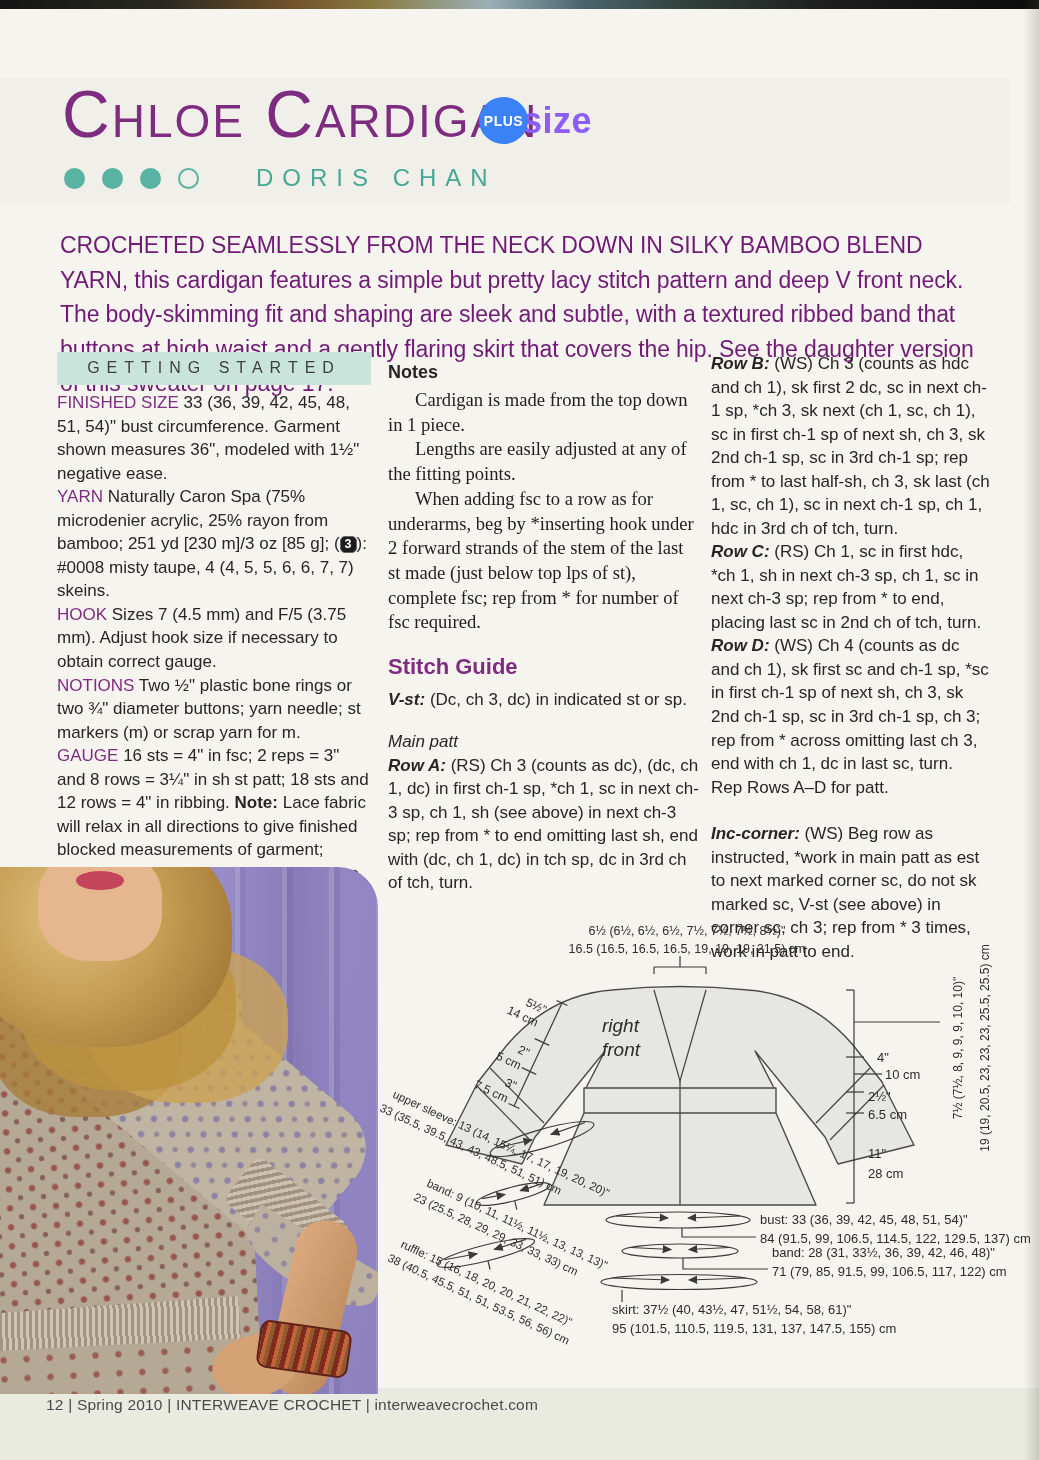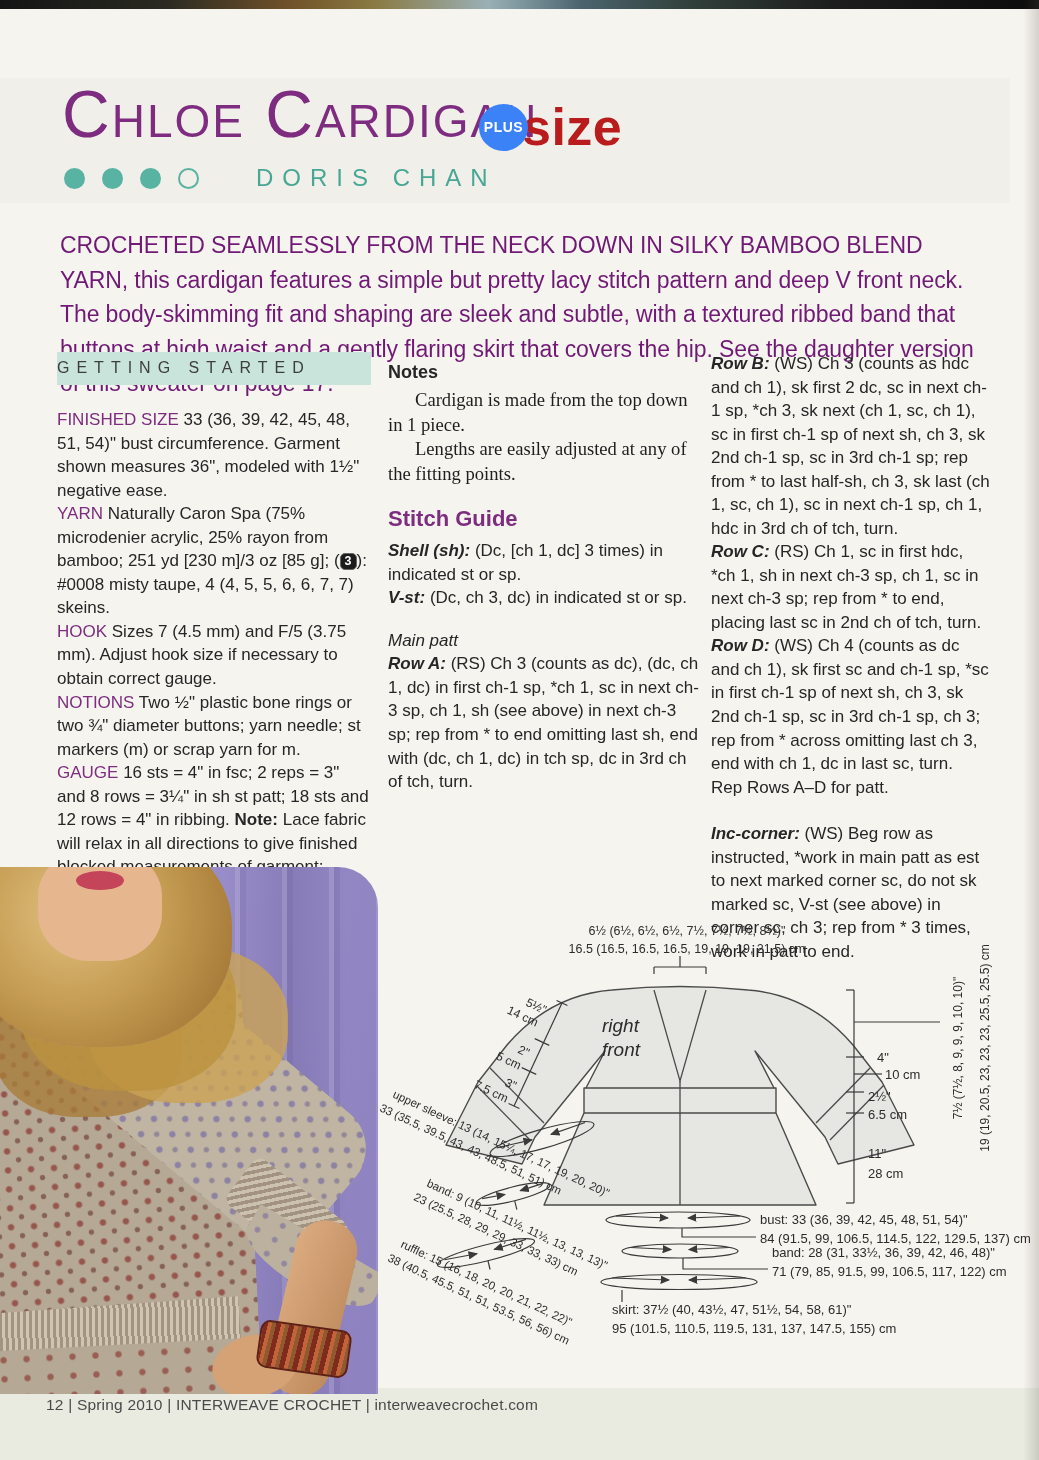--- a/index.html
+++ b/index.html
@@ -16,37 +16,37 @@
     background:linear-gradient(90deg, rgba(0,0,0,0) 0%, rgba(90,85,75,.22) 100%); }
   .footer-band { position:absolute; left:0; top:1388px; width:1039px; height:72px; background:#e9ebe1; }
 
   
   .title-band { position:absolute; left:0; top:78px; width:1010px; height:125px; background:#f1efe9; }
   .page-title { position:absolute; left:62px; top:76px; color:#7d2c7f;
     font-size:66px; font-variant:small-caps; letter-spacing:2px; font-weight:400; }
   .plus-badge { position:absolute; left:479px; top:97px; display:flex; align-items:center; }
   .plus-circle { width:49px; height:47px; border-radius:50%; background:#3b82f6; color:#fff;
     display:flex; align-items:center; justify-content:center; font-size:14px; font-weight:bold; letter-spacing:.5px; z-index:2; }
-  .plus-word { color:#b91c1c; font-weight:bold; font-size:52px; letter-spacing:0.5px; margin-left:-6px; }
+  .plus-word { color:#8b5cf6; font-weight:bold; font-size:36px; letter-spacing:0.5px; margin-left:-6px; }
   .dots-row { position:absolute; left:64px; top:164px; display:flex; align-items:center; }
   .dot { width:21px; height:21px; border-radius:50%; background:#58b3a2; margin-right:17px; }
   .dot.empty { background:transparent; border:2.5px solid #58b3a2; }
   .author { font-size:24px; color:#47a795; letter-spacing:9px; margin-left:40px; }
 
   .intro { position:absolute; left:60px; top:228px; width:928px;
     font-size:23px; line-height:1.5; color:#701a75; letter-spacing:-0.1px; }
 
   
   .col { position:absolute; top:352px; font-size:17px; line-height:1.385; color:#262626; }
   .col1 { left:57px; width:314px; }
   .col2 { left:388px; width:311px; }
   .col3 { left:711px; width:281px; }
 
-  .gs-header { background:#c8e4db; color:#3e3e3e; 
-    font-size:16px; letter-spacing:7px; padding:5px 0 6px; margin-bottom:23px; }
+  .gs-header { background:#c8e4db; color:#3e3e3e; text-align:center;
+    font-size:16px; letter-spacing:7px; padding:5px 12px 6px; margin-bottom:6px; }
   .gs-body p { margin:0; }
   .kw { color:#7d2c7f; }
   .yarn-badge { display:inline-block; background:#1c1c1c; color:#fff; font-size:12.5px; font-weight:bold;
     line-height:15px; padding:0 4px; border-radius:5px; border:1px solid #666; vertical-align:1px; }
   b.note { font-weight:bold; }
 
   .notes-h { font-weight:bold; font-size:18px; margin-bottom:3px;margin-top:8px; }
   .serif p { font-family:"Liberation Serif", serif; font-size:18.6px; line-height:1.33;
     text-indent:27px; color:#1e1e1e; }
   .sg-h { color:#7d2c7f; font-weight:bold; font-size:22px; margin:17px 0 5px; }
@@ -148,23 +148,23 @@
     <p><span class="kw">NOTIONS</span><span> Two ½" plastic bone rings or two ¾" diameter buttons; yarn needle; st markers (m) or scrap yarn for m.</span></p>
     <p><span class="kw">GAUGE</span><span> 16 sts = 4" in fsc; 2 reps = 3" and 8 rows = 3¼" in sh st patt; 18 sts and 12 rows = 4" in ribbing. </span><b class="note">Note:</b><span> Lace fabric will relax in all directions to give finished blocked measurements of garment; length will grow to 8 rows = 3½" or more.</span></p>
   </div>
 </div>
 
 <div class="col col2">
   <div class="notes-h">Notes</div>
   <div class="serif">
     <p>Cardigan is made from the top down in 1 piece.</p>
     <p>Lengths are easily adjusted at any of the fitting points.</p>
+    <p>When adding fsc to a row as for underarms, beg by *inserting hook under 2 forward strands of the stem of the last st made (just below top lps of st), complete fsc; rep from * for number of fsc required.</p>
   </div>
   <div class="sg-h">Stitch Guide</div>
-  <p><span class="lbl">Shell (sh):</span><span> (Dc, [ch 1, dc] 3 times) in indicated st or sp.</span></p>
   <p><span class="lbl">V-st:</span><span> (Dc, ch 3, dc) in indicated st or sp.</span></p>
   <div class="mp-h">Main patt</div>
   <p><span class="lbl">Row A:</span><span> (RS) Ch 3 (counts as dc), (dc, ch 1, dc) in first ch-1 sp, *ch 1, sc in next ch-3 sp, ch 1, sh (see above) in next ch-3 sp; rep from * to end omitting last sh, end with (dc, ch 1, dc) in tch sp, dc in 3rd ch of tch, turn.</span></p>
 </div>
 
 <div class="col col3">
   <p><span class="lbl">Row B:</span><span> (WS) Ch 3 (counts as hdc and ch 1), sk first 2 dc, sc in next ch-1 sp, *ch 3, sk next (ch 1, sc, ch 1), sc in first ch-1 sp of next sh, ch 3, sk 2nd ch-1 sp, sc in 3rd ch-1 sp; rep from * to last half-sh, ch 3, sk last (ch 1, sc, ch 1), sc in next ch-1 sp, ch 1, hdc in 3rd ch of tch, turn.</span></p>
   <p><span class="lbl">Row C:</span><span> (RS) Ch 1, sc in first hdc, *ch 1, sh in next ch-3 sp, ch 1, sc in next ch-3 sp; rep from * to end, placing last sc in 2nd ch of tch, turn.</span></p>
   <p><span class="lbl">Row D:</span><span> (WS) Ch 4 (counts as dc and ch 1), sk first sc and ch-1 sp, *sc in first ch-1 sp of next sh, ch 3, sk 2nd ch-1 sp, sc in 3rd ch-1 sp, ch 3; rep from * across omitting last ch 3, end with ch 1, dc in last sc, turn.</span></p>
   <p>Rep Rows A–D for patt.</p>

